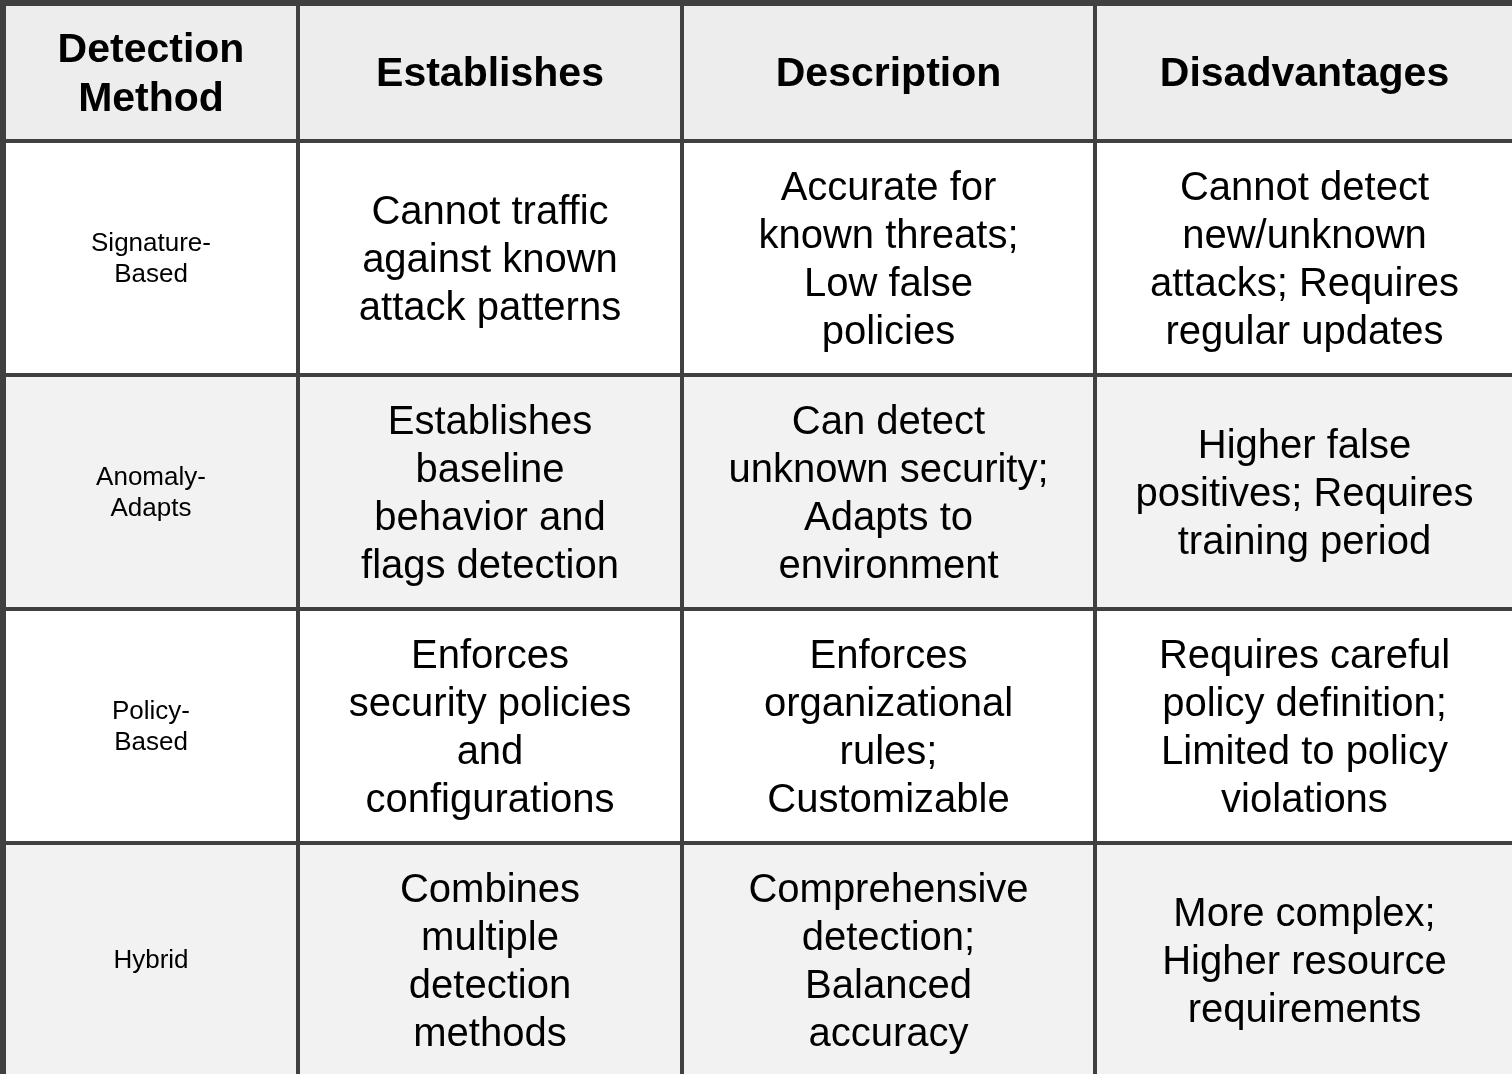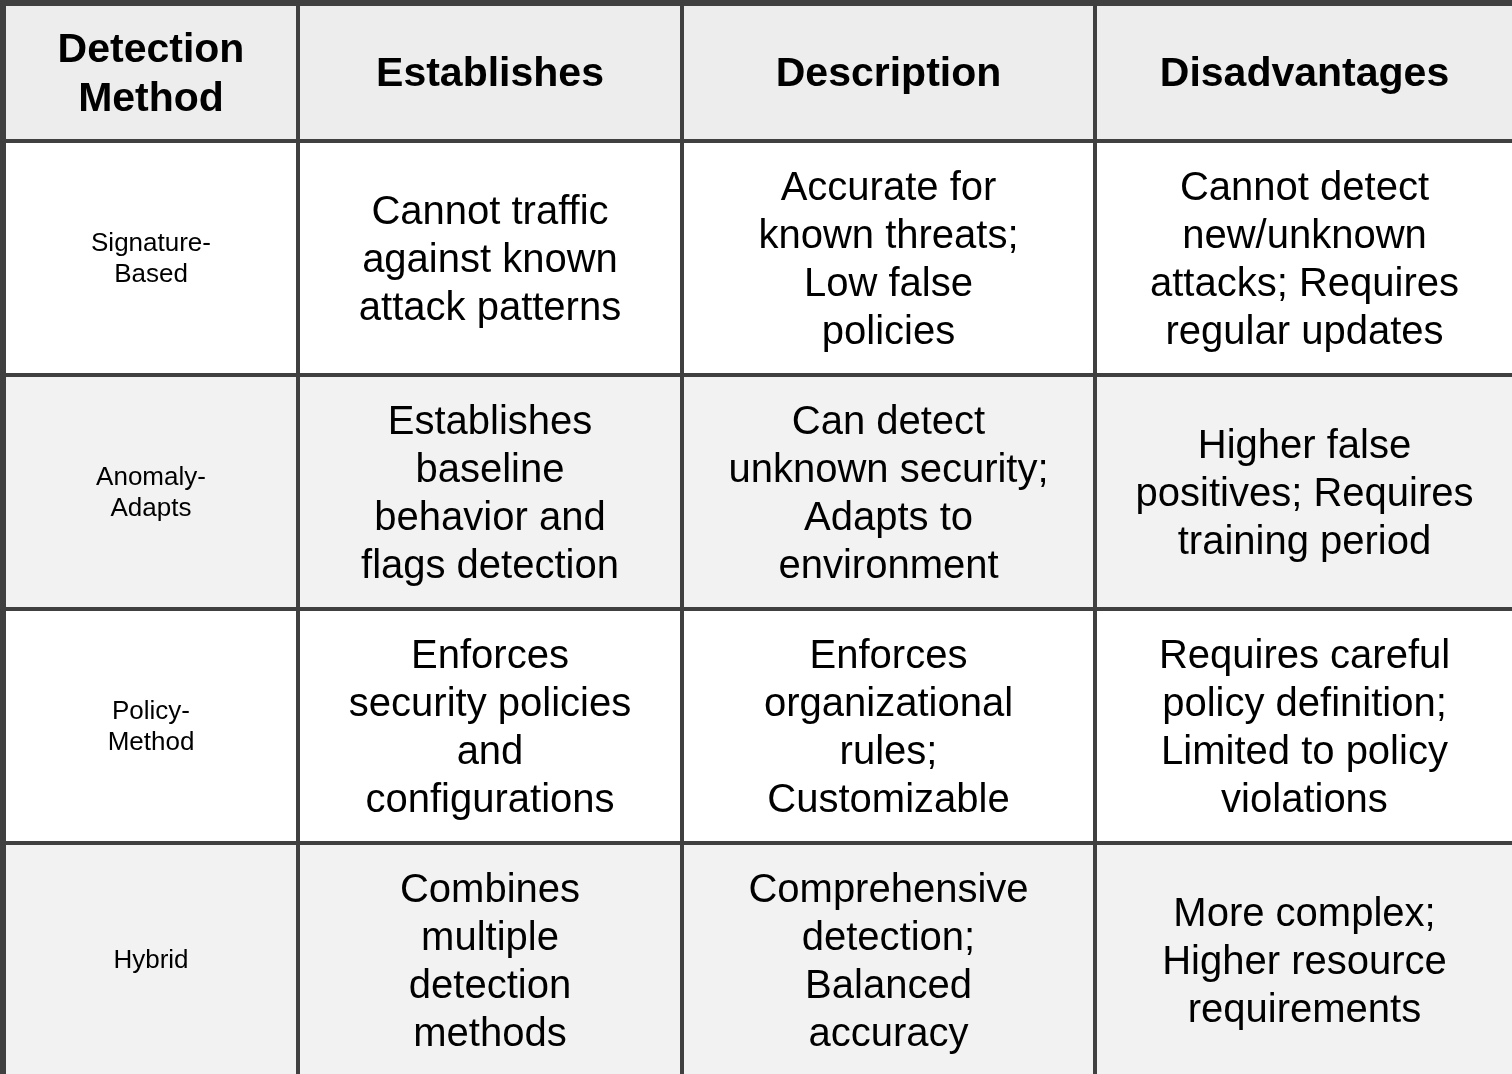--- a/index.html
+++ b/index.html
@@ -99,21 +99,21 @@
       <td>Can detect
 unknown security;
 Adapts to
 environment</td>
       <td>Higher false
 positives; Requires
 training period</td>
     </tr>
     <tr class="row-odd">
       <td class="method-cell">Policy-
-Method</td>
+Based</td>
       <td>Enforces
 security policies
 and
 configurations</td>
       <td>Enforces
 organizational
 rules;
 Customizable</td>
       <td>Requires careful
 policy definition;

